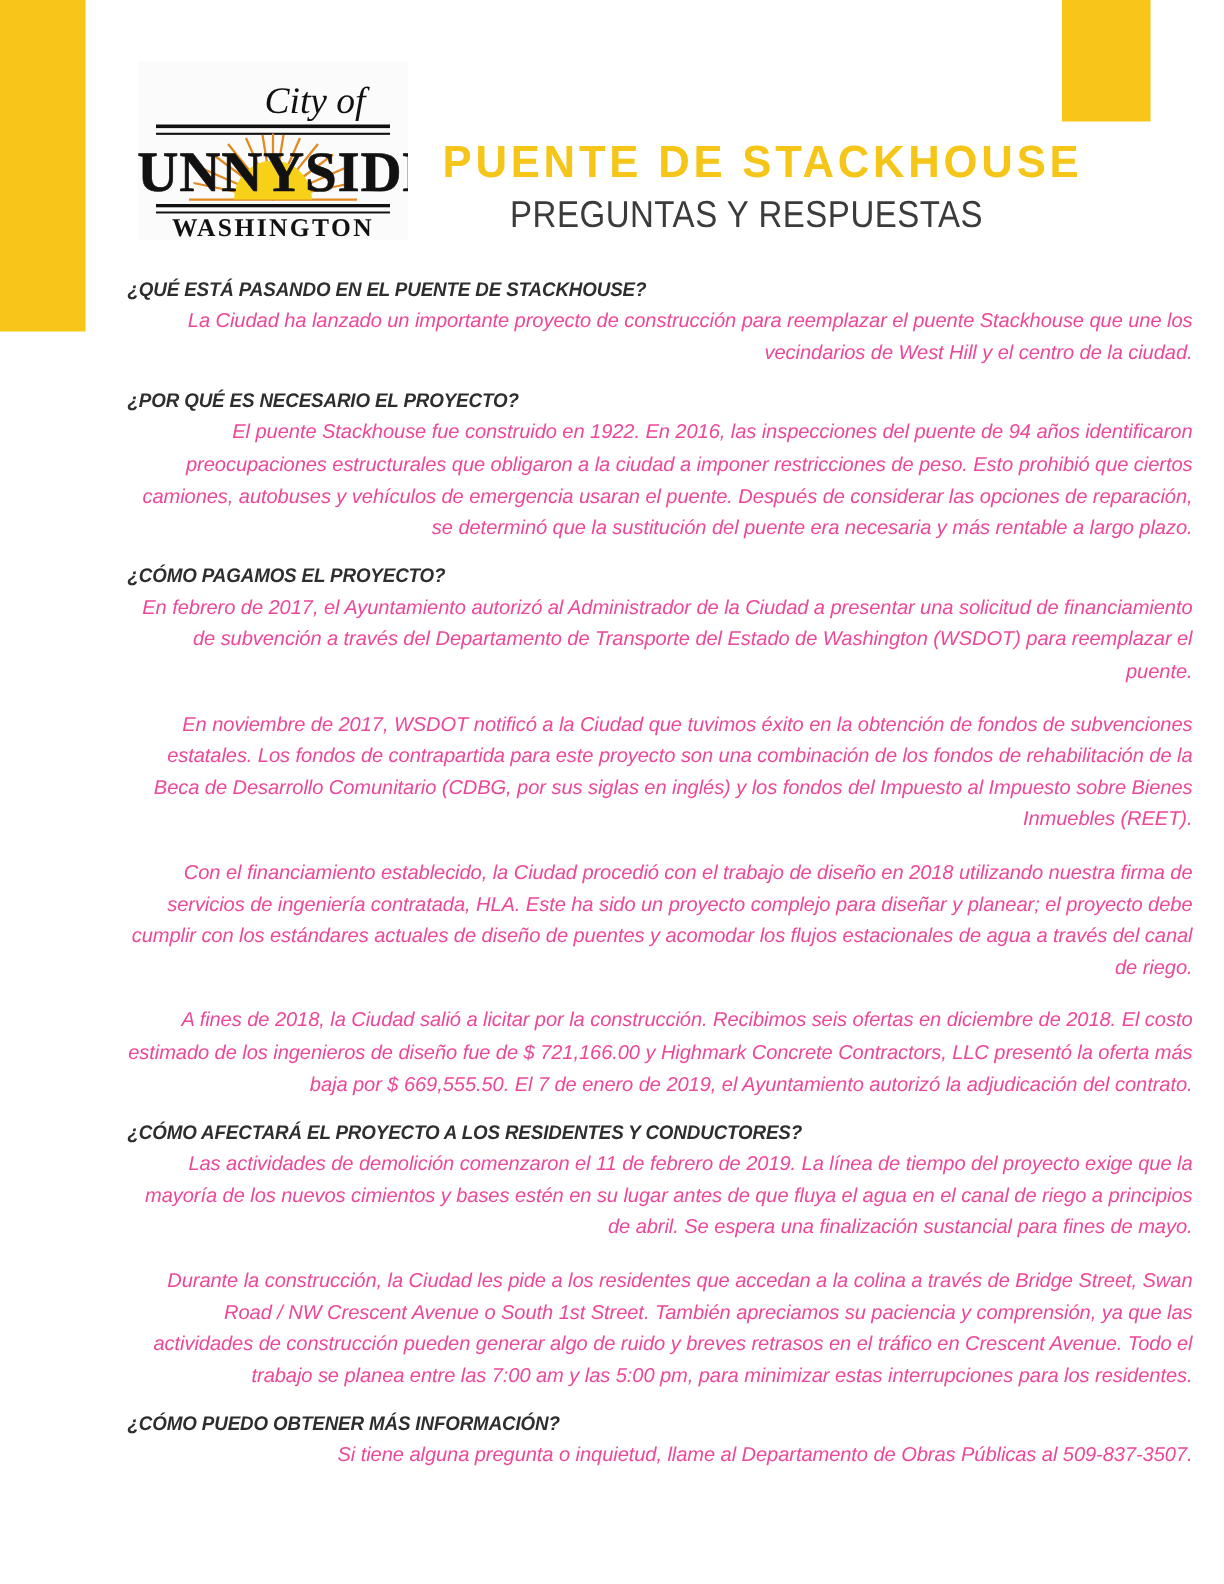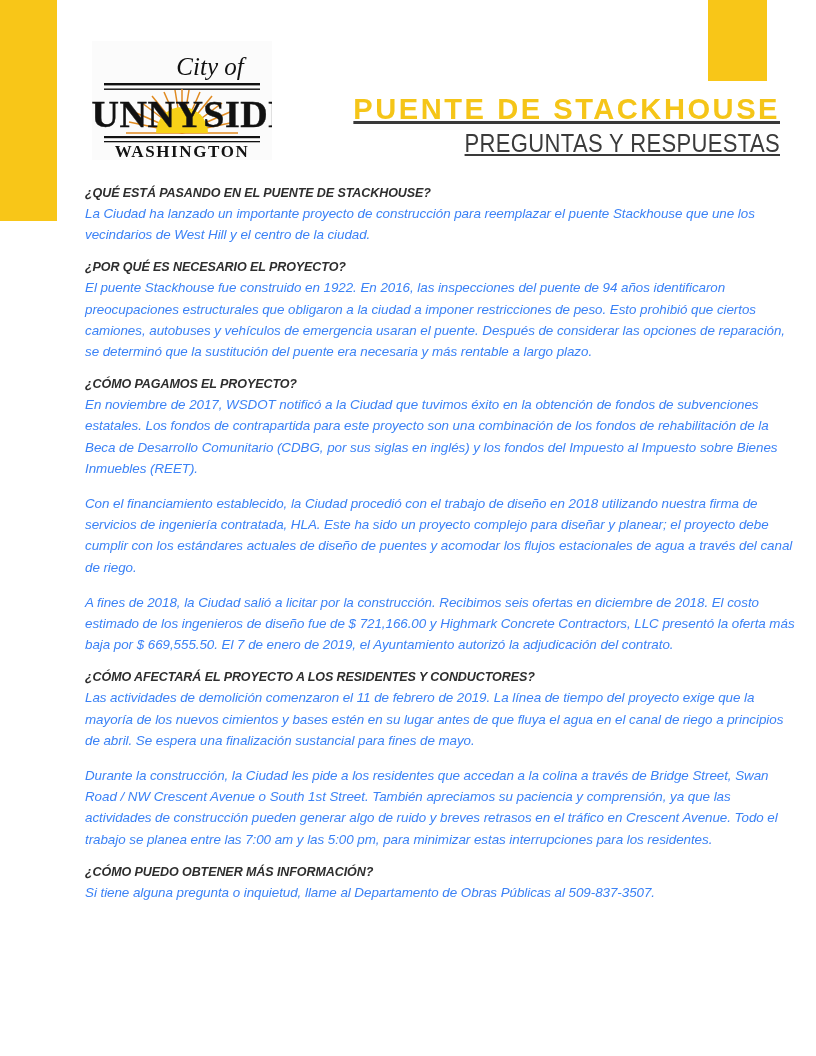--- a/index.html
+++ b/index.html
@@ -52,22 +52,20 @@
     height: 119px;
     background: #fbfbfb;
   }
   .logo svg { display: block; }
 
   .title-block {
     position: absolute;
     left: 280px;
     top: 92px;
     width: 500px;
-    text-align: right;
-    text-decoration: underline;
   }
   .doc-title {
     font-family: "Liberation Sans", sans-serif;
     font-size: 30px;
     font-weight: bold;
     letter-spacing: 2.6px;
     color: #F5C518;
     line-height: 34px;
     white-space: nowrap;
     margin: 0;
@@ -106,25 +104,25 @@
     color: #2e2e2e;
     line-height: 18px;
     margin: 0 0 1px 0;
     transform: scaleX(0.95);
     transform-origin: left center;
   }
   .para {
     font-family: "Liberation Sans", sans-serif;
     font-size: 13.4px;
     font-weight: normal;
-    color: #3b82f6;
+    color: #ec4899;
     line-height: 21.2px;
     margin: 0 0 14px 0;
     letter-spacing: -0.05px;
-    text-align: left;
+    text-align: right;
   }
   .para:last-child { margin-bottom: 0; }
 </style>
 </head>
 <body>
 
 <div class="bar-left"></div>
 <div class="bar-right"></div>
 
 <div class="header">
@@ -178,20 +176,21 @@
     <div class="qa-block">
       <div class="q-heading">¿QUÉ ESTÁ PASANDO EN EL PUENTE DE STACKHOUSE?</div>
       <p class="para">La Ciudad ha lanzado un importante proyecto de construcción para reemplazar el puente Stackhouse que une los vecindarios de West Hill y el centro de la ciudad.</p>
     </div>
     <div class="qa-block">
       <div class="q-heading">¿POR QUÉ ES NECESARIO EL PROYECTO?</div>
       <p class="para">El puente Stackhouse fue construido en 1922. En 2016, las inspecciones del puente de 94 años identificaron preocupaciones estructurales que obligaron a la ciudad a imponer restricciones de peso. Esto prohibió que ciertos camiones, autobuses y vehículos de emergencia usaran el puente. Después de considerar las opciones de reparación, se determinó que la sustitución del puente era necesaria y más rentable a largo plazo.</p>
     </div>
     <div class="qa-block">
       <div class="q-heading">¿CÓMO PAGAMOS EL PROYECTO?</div>
+      <p class="para">En febrero de 2017, el Ayuntamiento autorizó al Administrador de la Ciudad a presentar una solicitud de financiamiento de subvención a través del Departamento de Transporte del Estado de Washington (WSDOT) para reemplazar el puente.</p>
       <p class="para">En noviembre de 2017, WSDOT notificó a la Ciudad que tuvimos éxito en la obtención de fondos de subvenciones estatales. Los fondos de contrapartida para este proyecto son una combinación de los fondos de rehabilitación de la Beca de Desarrollo Comunitario (CDBG, por sus siglas en inglés) y los fondos del Impuesto al Impuesto sobre Bienes Inmuebles (REET).</p>
       <p class="para">Con el financiamiento establecido, la Ciudad procedió con el trabajo de diseño en 2018 utilizando nuestra firma de servicios de ingeniería contratada, HLA. Este ha sido un proyecto complejo para diseñar y planear; el proyecto debe cumplir con los estándares actuales de diseño de puentes y acomodar los flujos estacionales de agua a través del canal de riego.</p>
       <p class="para">A fines de 2018, la Ciudad salió a licitar por la construcción. Recibimos seis ofertas en diciembre de 2018. El costo estimado de los ingenieros de diseño fue de $ 721,166.00 y Highmark Concrete Contractors, LLC presentó la oferta más baja por $ 669,555.50. El 7 de enero de 2019, el Ayuntamiento autorizó la adjudicación del contrato.</p>
     </div>
     <div class="qa-block">
       <div class="q-heading">¿CÓMO AFECTARÁ EL PROYECTO A LOS RESIDENTES Y CONDUCTORES?</div>
       <p class="para">Las actividades de demolición comenzaron el 11 de febrero de 2019. La línea de tiempo del proyecto exige que la mayoría de los nuevos cimientos y bases estén en su lugar antes de que fluya el agua en el canal de riego a principios de abril. Se espera una finalización sustancial para fines de mayo.</p>
       <p class="para">Durante la construcción, la Ciudad les pide a los residentes que accedan a la colina a través de Bridge Street, Swan Road / NW Crescent Avenue o South 1st Street. También apreciamos su paciencia y comprensión, ya que las actividades de construcción pueden generar algo de ruido y breves retrasos en el tráfico en Crescent Avenue. Todo el trabajo se planea entre las 7:00 am y las 5:00 pm, para minimizar estas interrupciones para los residentes.</p>
     </div>
     <div class="qa-block">

